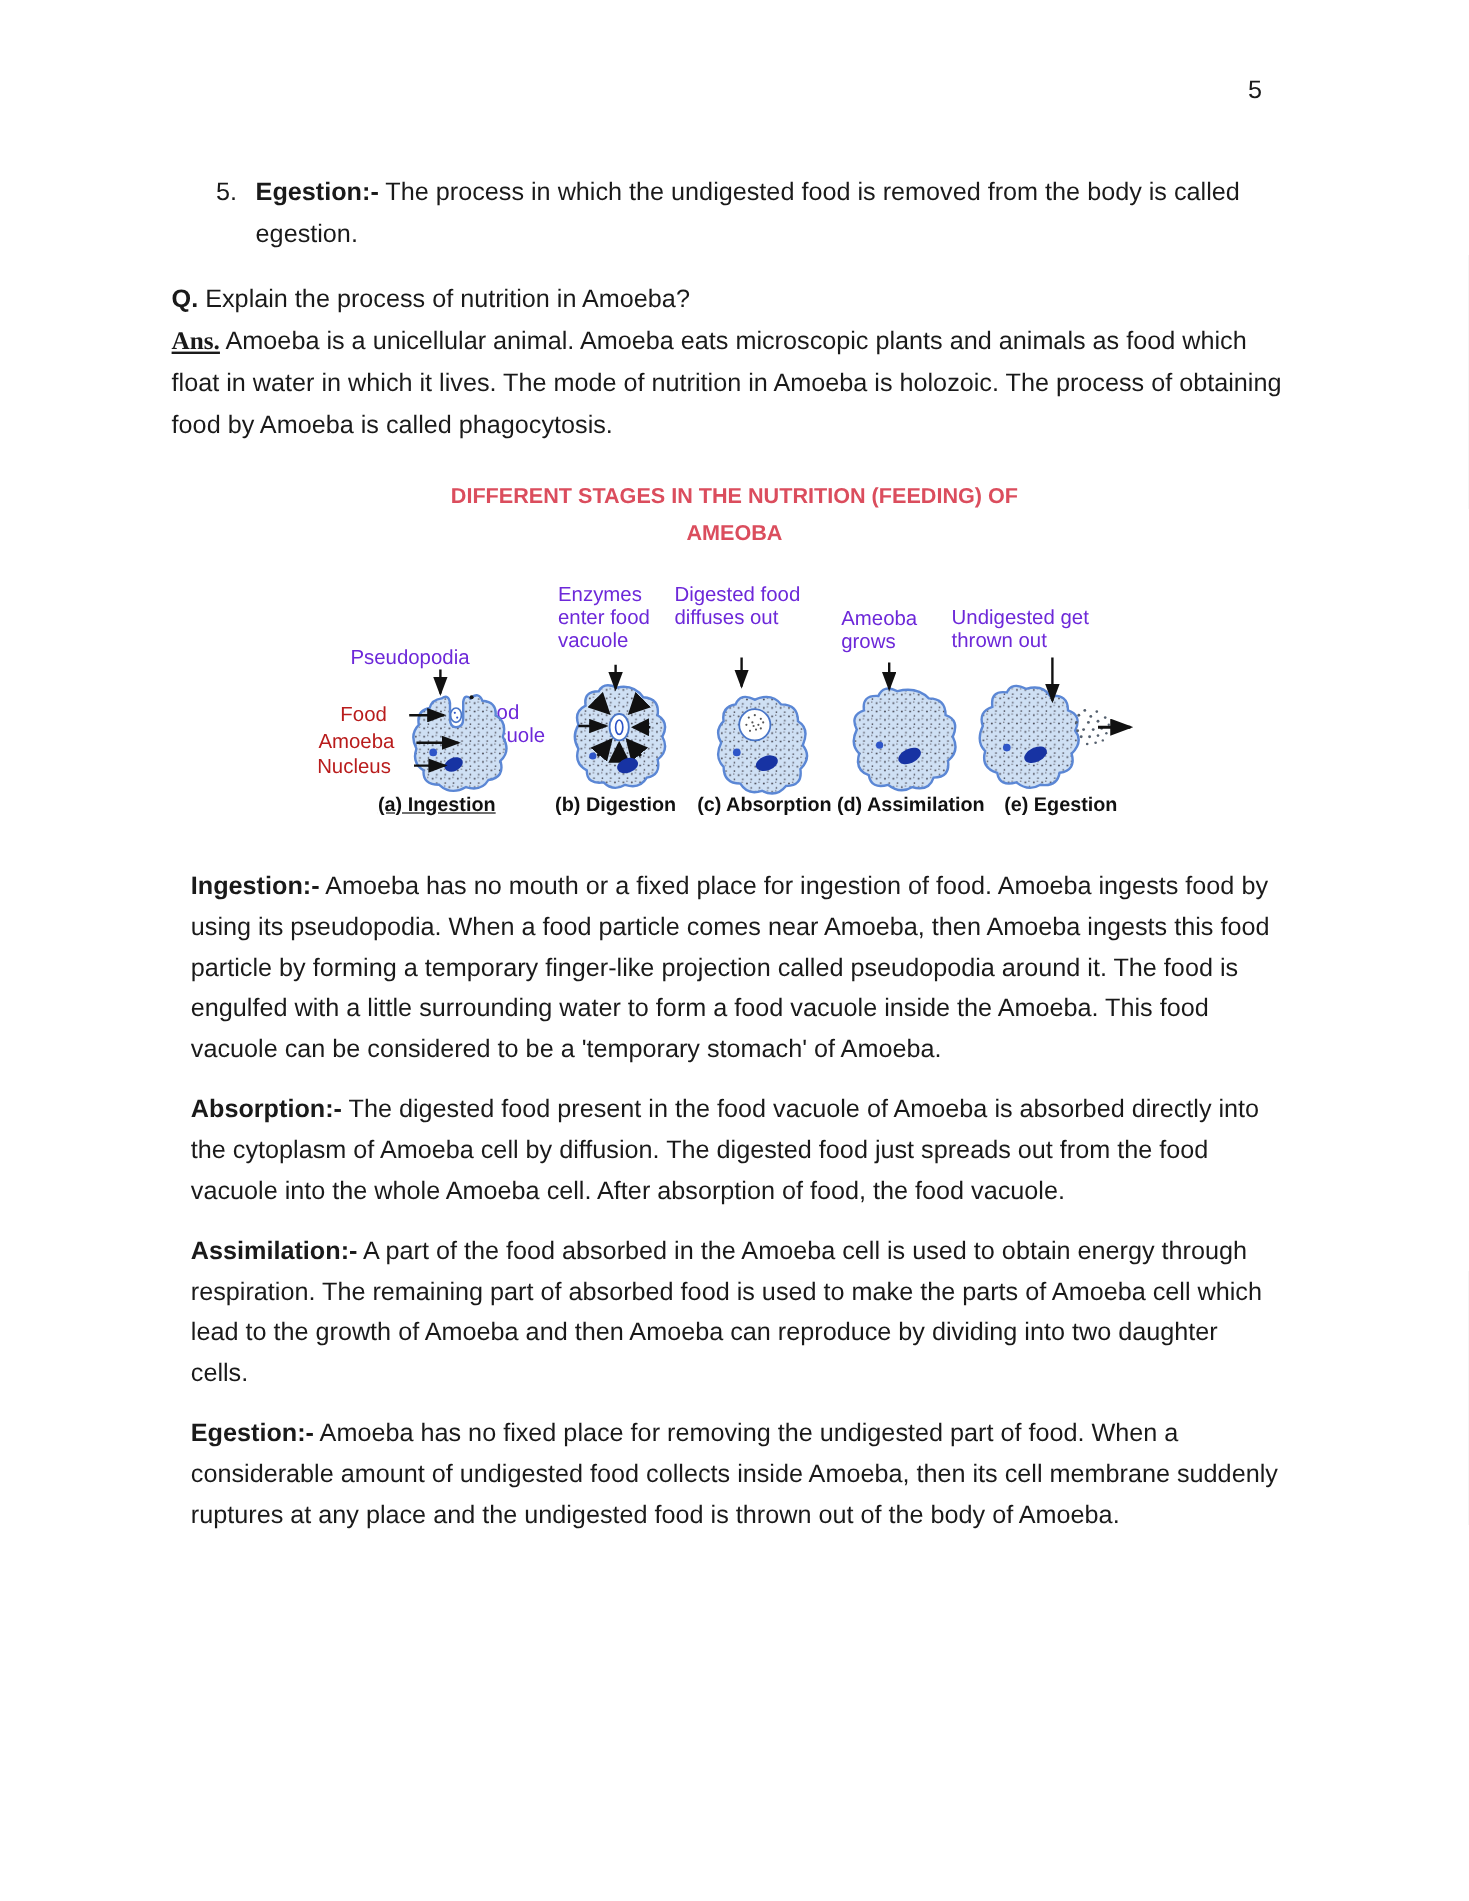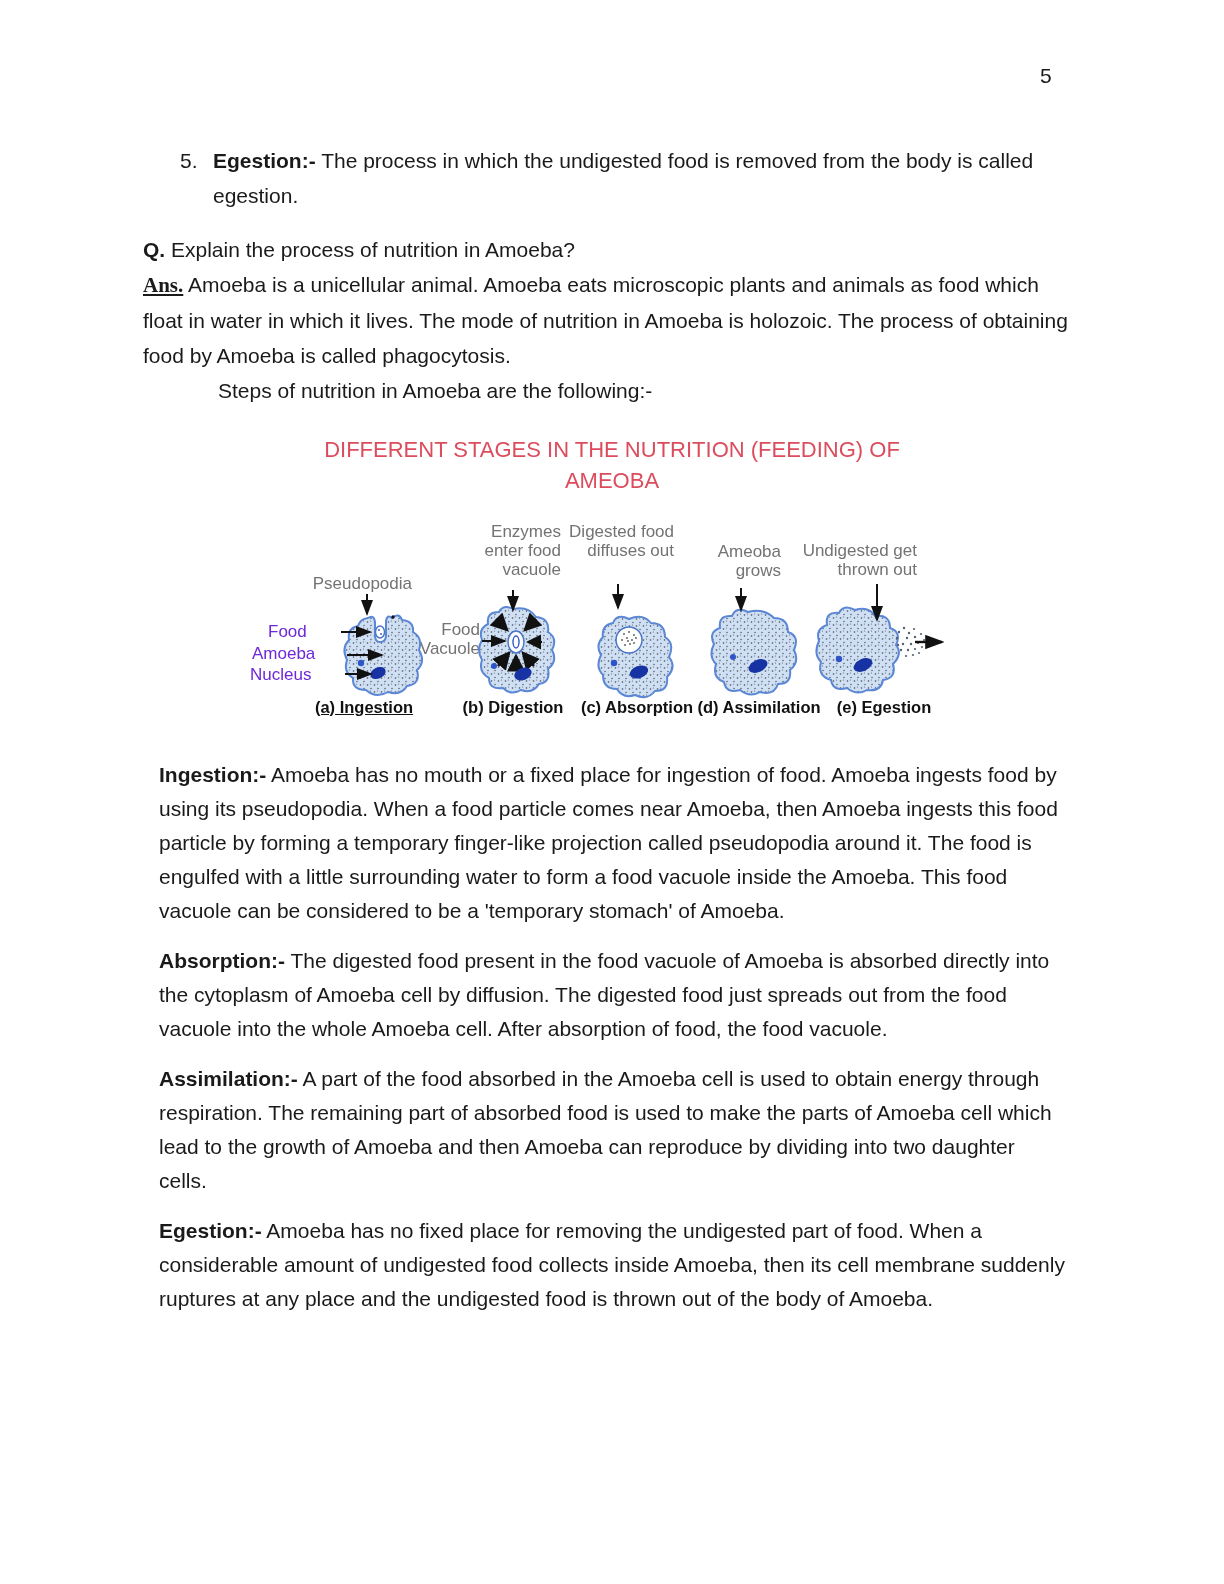--- a/index.html
+++ b/index.html
@@ -27,33 +27,33 @@
   .item5{display:flex;padding-left:37px;}
   .item5 .num{width:33px;flex:none;}
   .qline{margin-top:19px;}
   .ansblock{margin-top:0;}
   .steps{padding-left:75px;}
   
   .fig-title{
     margin-top:26px;
     text-align:center;
     color:#db4d5d;
-    font-weight:normal;
-    font-size:22px;
+    font-weight:bold;
+    font-size:18px;
     line-height:31px;
   }
   .diagram{
     position:relative;
     margin-top:14px;
     height:232px;
     font-size:17px;
     line-height:19px;
   }
-  .dlabel{position:absolute;text-align:right;color:#737373;}
-  .slabel{position:absolute;text-align:left;color:#6d28d9;}
+  .dlabel{position:absolute;text-align:left;color:#6d28d9;}
+  .slabel{position:absolute;text-align:center;color:#b91c1c;}
   .dcap{position:absolute;top:188px;width:150px;text-align:center;font-weight:bold;font-size:16.5px;color:#111;}
   .dsvg{position:absolute;}
   .overlay{position:absolute;left:0;top:0;pointer-events:none;}
   .body-text{margin-top:9px;line-height:34px;}
   .body-text p{margin:16px;}
 </style>
 </head>
 <body>
 
 <div class="page">
@@ -66,21 +66,20 @@
       <span class="num">5.</span>
       <span><b>Egestion:-</b><span> The process in which the undigested food is removed from the body is called egestion.</span></span>
     </div>
 
     <div class="qline">
       <b>Q.</b><span> Explain the process of nutrition in Amoeba?</span>
     </div>
 
     <div class="ansblock">
       <b style="text-decoration:underline;font-family:Liberation Serif, serif;">Ans.</b><span> Amoeba is a unicellular animal. Amoeba eats microscopic plants and animals as food which float in water in which it lives. The mode of nutrition in Amoeba is holozoic. The process of obtaining food by Amoeba is called phagocytosis.</span>
-      <div class="steps">Steps of nutrition in Amoeba are the following:-</div>
     </div>
 
     <div class="fig-title">
       <div>DIFFERENT STAGES IN THE NUTRITION (FEEDING) OF</div>
       <div>AMEOBA</div>
     </div>
 
     <div class="diagram">
 
       <div class="dlabel" style="left:149px;top:64px;width:120px;">Pseudopodia</div>

